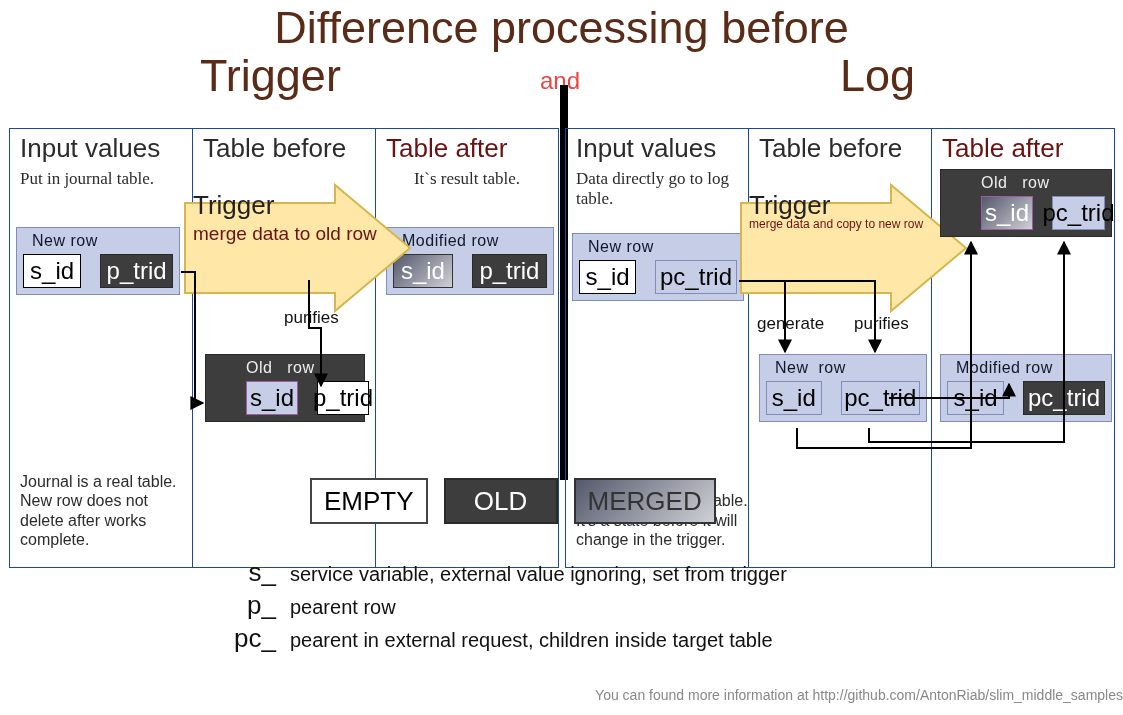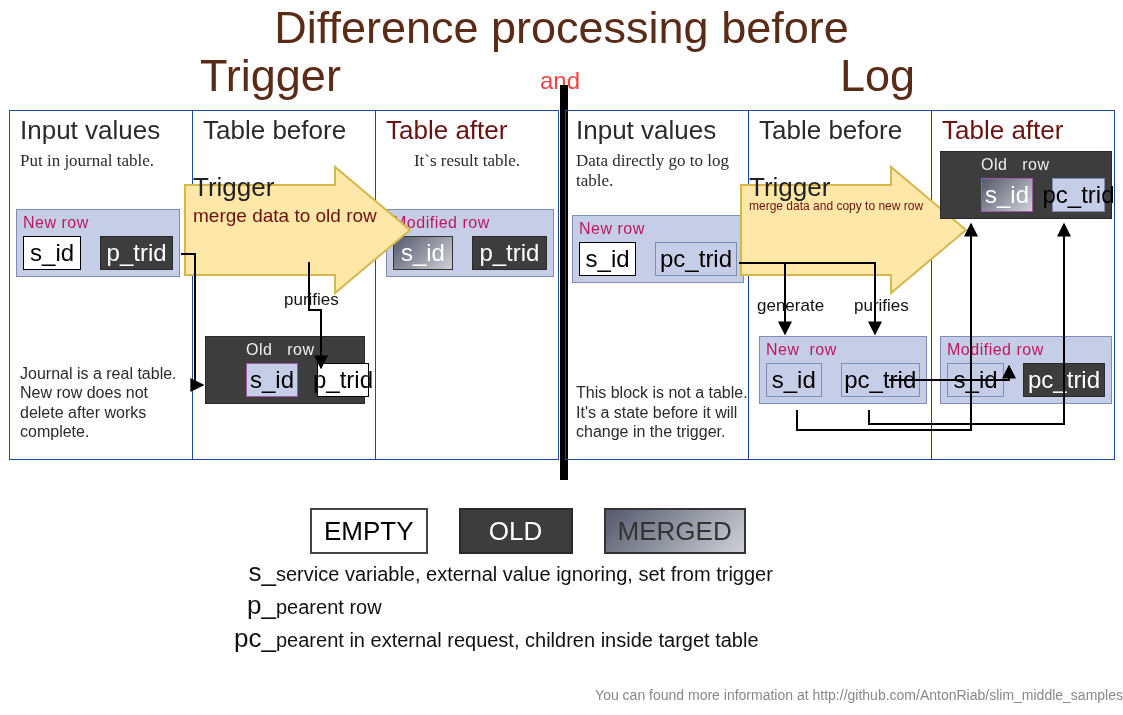--- a/index.html
+++ b/index.html
@@ -20,21 +20,21 @@
     font-family:"Segoe UI",Verdana,Geneva,sans-serif;}
   .page{position:relative;width:1123px;height:715px;}
   
   .title-main{position:absolute;top:2px;left:0;right:0;text-align:center;
     font-size:45px;color:#5a2b16;font-weight:500;}
   .title-side{position:absolute;top:50px;font-size:45px;color:#5a2b16;
     font-weight:500;}
   .title-and{position:absolute;top:67px;left:540px;font-size:24px;
     color:#ef4444;}
   
-  .panels{position:absolute;top:110px;left:9px;width:1105px;height:350px;}
+  .panels{position:absolute;top:128px;left:9px;width:1105px;height:440px;}
   .panel{position:absolute;top:0;height:100%;border:1px solid var(--frame);
     box-sizing:border-box;}
   .panel-title{position:absolute;top:4px;left:10px;font-size:26px;
     font-weight:500;}
   .panel-sub{position:absolute;top:40px;left:10px;font-size:17px;
     line-height:1.15;color:var(--ink);max-width:170px;font-family:Liberation Serif, serif;}
   .panel-note{position:absolute;bottom:18px;left:10px;font-size:16px;
     line-height:1.2;color:var(--ink);max-width:175px;}
   
   .divider{position:absolute;top:85px;left:560px;width:8px;height:395px;
@@ -46,47 +46,47 @@
   .cells{display:flex;gap:19px;}
   .cell{height:34px;min-width:52px;display:flex;align-items:center;
     justify-content:center;font-size:24px;padding:0 8px;box-sizing:border-box;
     border:1px solid #000;}
   .cell.empty{background:#fff;color:#000;}
   .cell.new{background:var(--new-fill);border-color:var(--new-stroke);color:#000;}
   .cell.old{background:var(--old-fill);border-color:var(--old-stroke);color:#fff;}
   .cell.merged{background:linear-gradient(135deg,var(--merged-a),var(--merged-b));
     border-color:#333;color:#000;}
   .skin-new{background:var(--new-fill);border:1px solid var(--new-stroke);}
-  .skin-new .row-head{color:#be185d;}
+  .skin-new .row-head{color:#0f172a;margin-left:9px;}
   .skin-old{background:var(--old-fill);border:1px solid var(--old-stroke);padding-left:40px;}
   .skin-old .row-head{color:#eee;}
   
   .trigger{position:absolute;}
   .trigger svg{display:block;}
   .trigger .t-title{position:absolute;top:22px;left:18px;font-size:26px;
     color:#222;}
   .trigger .t-sub{position:absolute;top:56px;left:18px;font-size:19px;
     color:var(--maroon);line-height:1.1;max-width:190px;}
   .trigger .t-sub2{position:absolute;top:50px;left:18px;font-size:12px;
     color:var(--maroon);line-height:1.05;max-width:190px;}
   
-  .legend-boxes{position:absolute;top:508px;left:310px;display:flex;gap:31px;
+  .legend-boxes{position:absolute;top:478px;left:310px;display:flex;gap:16px;
     align-items:center;}
   .leg-box{height:42px;min-width:86px;display:flex;align-items:center;
     justify-content:center;font-size:26px;border:2px solid #444;padding:0 12px;}
   .leg-empty{background:#fff;color:#000;}
   .leg-new{background:var(--new-fill);border-color:var(--new-stroke);
     color:#555;}
   .leg-old{background:var(--old-fill);border-color:var(--old-stroke);
     color:#fff;}
   .leg-merged{background:linear-gradient(135deg,var(--merged-a),var(--merged-b));
     border-color:#333;color:#333;}
   
   .prefix-block{position:absolute;top:555px;left:230px;}
-  .prefix-row{display:flex;align-items:baseline;margin:2px 0;}
+  .prefix-row{display:flex;align-items:baseline;gap:14px;margin:2px 0;}
   .pfx{font-size:26px;min-width:46px;text-align:right;color:#111;}
   .pfx-desc{font-size:20px;color:#111;}
   
   .footer{position:absolute;bottom:12px;left:0;right:0;text-align:right;
     font-size:14px;color:var(--muted);}
   
   .small-label{position:absolute;font-size:17px;color:#111;}
   
   .overlay{position:absolute;left:0;top:0;width:100%;height:100%;z-index:10;
     pointer-events:none;}

